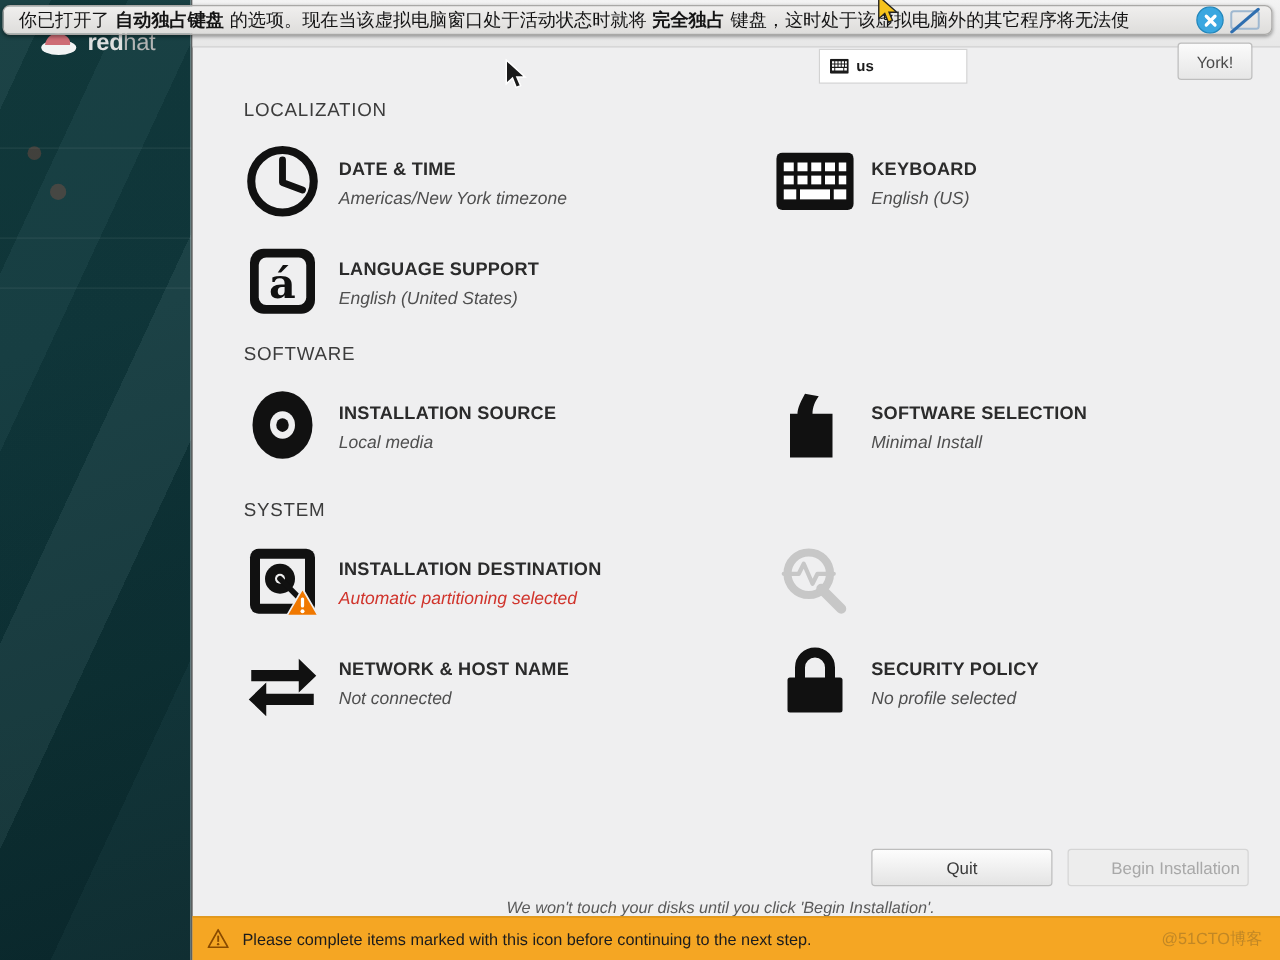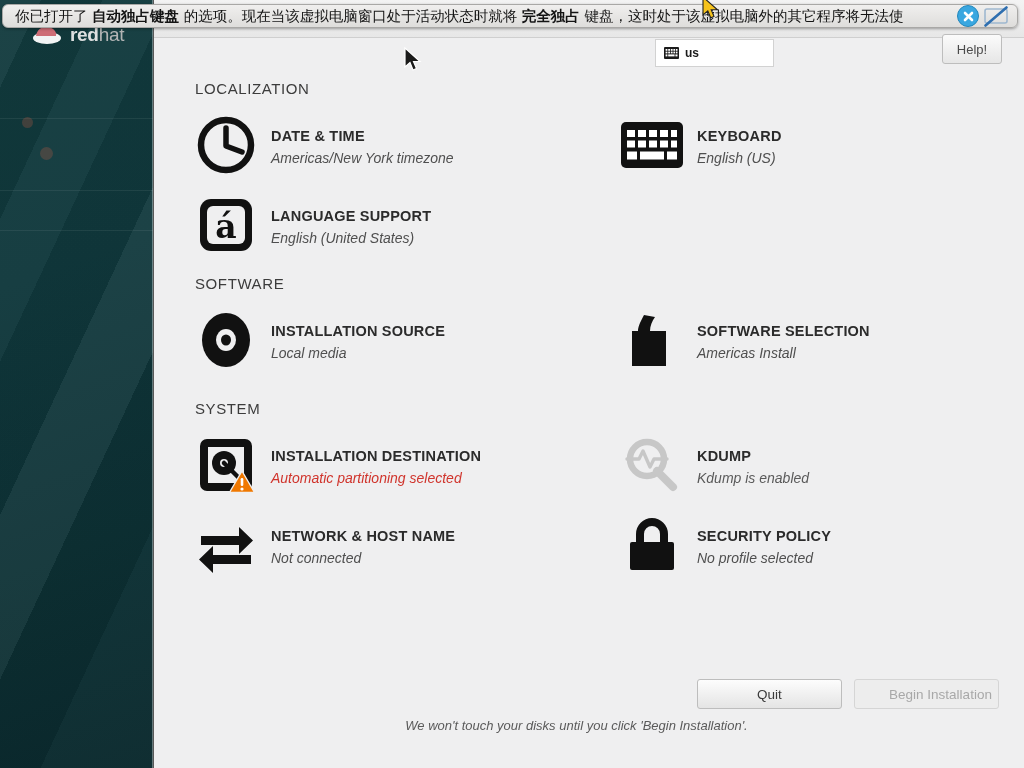--- a/index.html
+++ b/index.html
@@ -214,21 +214,21 @@
             <rect x="12" y="4.6" width="1.5" height="1.8"></rect>
             <rect x="1.6" y="7.4" width="1.8" height="2"></rect>
               <rect x="4.2" y="7.4" width="6.4" height="2"></rect>
             <rect x="11.4" y="7.4" width="2.1" height="2"></rect>
           </g>
         </svg>
       </span>
       <span class="kb-label">us</span>
     </div>
 
-    <div id="help-btn">Help!</div>
+    <div id="help-btn">York!</div>
 
     <div id="content">
 
       <h2 class="section-title">LOCALIZATION</h2>
       <div class="hub-grid">
 
         <div class="hub-item">
           <div class="hub-icon">
             <svg class="icon" width="58" height="58" viewBox="0 0 58 58">
               <circle cx="29" cy="29" r="25" fill="none" stroke="#111" stroke-width="6.5"></circle>
@@ -305,21 +305,21 @@
         </div>
 
         <div class="hub-item">
           <div class="hub-icon">
             <svg class="icon" width="48" height="56" viewBox="0 0 48 56">
               <path d="M16 3 C 11 12, 10 16, 10 19 L4 19 L4 54 L38 54 L38 19 L22 19 C 22 14, 24 9, 27 5 Z" fill="#111"></path>
             </svg>
           </div>
           <div class="hub-text">
             <div class="hub-title">SOFTWARE SELECTION</div>
-            <div class="hub-sub">Americas Install</div>
+            <div class="hub-sub">Minimal Install</div>
           </div>
         </div>
       </div>
 
       <div class="spacer-md"></div>
 
       <h2 class="section-title">SYSTEM</h2>
       <div class="hub-grid">
 
         <div class="hub-item">
@@ -346,24 +346,20 @@
         </div>
 
         <div class="hub-item disabled">
           <div class="hub-icon">
             <svg class="icon" width="58" height="56" viewBox="0 0 58 56">
               <circle cx="24" cy="22" r="17" fill="none" stroke="#c7c7c7" stroke-width="6.5"></circle>
               <path d="M34 34 L50 50" stroke="#c7c7c7" stroke-width="8" stroke-linecap="round"></path>
               <path d="M4 22 L16 22 L20 14 L27 30 L31 22 L44 22" fill="none" stroke="#c7c7c7" stroke-width="3.4" stroke-linecap="round" stroke-linejoin="round"></path>
             </svg>
           </div>
-          <div class="hub-text">
-            <div class="hub-title">KDUMP</div>
-            <div class="hub-sub">Kdump is enabled</div>
-          </div>
         </div>
 
         <div class="hub-item">
           <div class="hub-icon">
             <svg class="icon" width="62" height="56" viewBox="0 0 62 56">
               <path d="M6 19 L44 19 L44 10 L58 23.5 L44 37 L44 28 L6 28 Z" fill="#111"></path>
               <path d="M56 38 L18 38 L18 29 L4 42.5 L18 56 L18 47 L56 47 Z" fill="#111"></path>
             </svg>
           </div>
           <div class="hub-text">
@@ -389,20 +385,31 @@
 
     <div id="footer">
       <div id="footer-buttons">
         <div class="btn">Quit</div>
         <div class="btn disabled">Begin Installation</div>
       </div>
       <div id="footer-note">We won't touch your disks until you click 'Begin Installation'.</div>
     </div>
   </div>
 
+  <div id="warnbar">
+    <span>
+      <svg class="icon" width="17" height="16" viewBox="0 0 17 16">
+        <path d="M8.5 1 L16.3 14.8 L0.7 14.8 Z" fill="none" stroke="#8a4b00" stroke-width="1.3"></path>
+        <rect x="7.8" y="5.5" width="1.5" height="5" fill="#8a4b00"></rect>
+        <circle cx="8.5" cy="12.3" r="0.95" fill="#8a4b00"></circle>
+      </svg>
+    </span>
+    <span class="warn-text">Please complete items marked with this icon before continuing to the next step.</span>
+    <span id="watermark">@51CTO博客</span>
+  </div>
 
   <div style="position:absolute; left:30px; top:24px; z-index:20; display:flex; align-items:center; gap:6px; opacity:0.95;">
     <svg width="34" height="22" viewBox="0 0 34 22">
       <ellipse cx="17" cy="14" rx="14" ry="6" fill="#ffffff"></ellipse>
       <path d="M6 12 C 7 5, 13 2, 18 3 C 24 4, 27 8, 26 12 Z" fill="#d9707a"></path>
       <ellipse cx="17" cy="15.5" rx="11" ry="3.4" fill="#ffffff"></ellipse>
     </svg>
     <span style="font-size:19px;color:#c8c8c8;letter-spacing:-0.3px;">
       <span style="color:#e9e9e9;font-weight:bold;">red</span><span style="color:#bcbcbc;">hat</span>
     </span>

